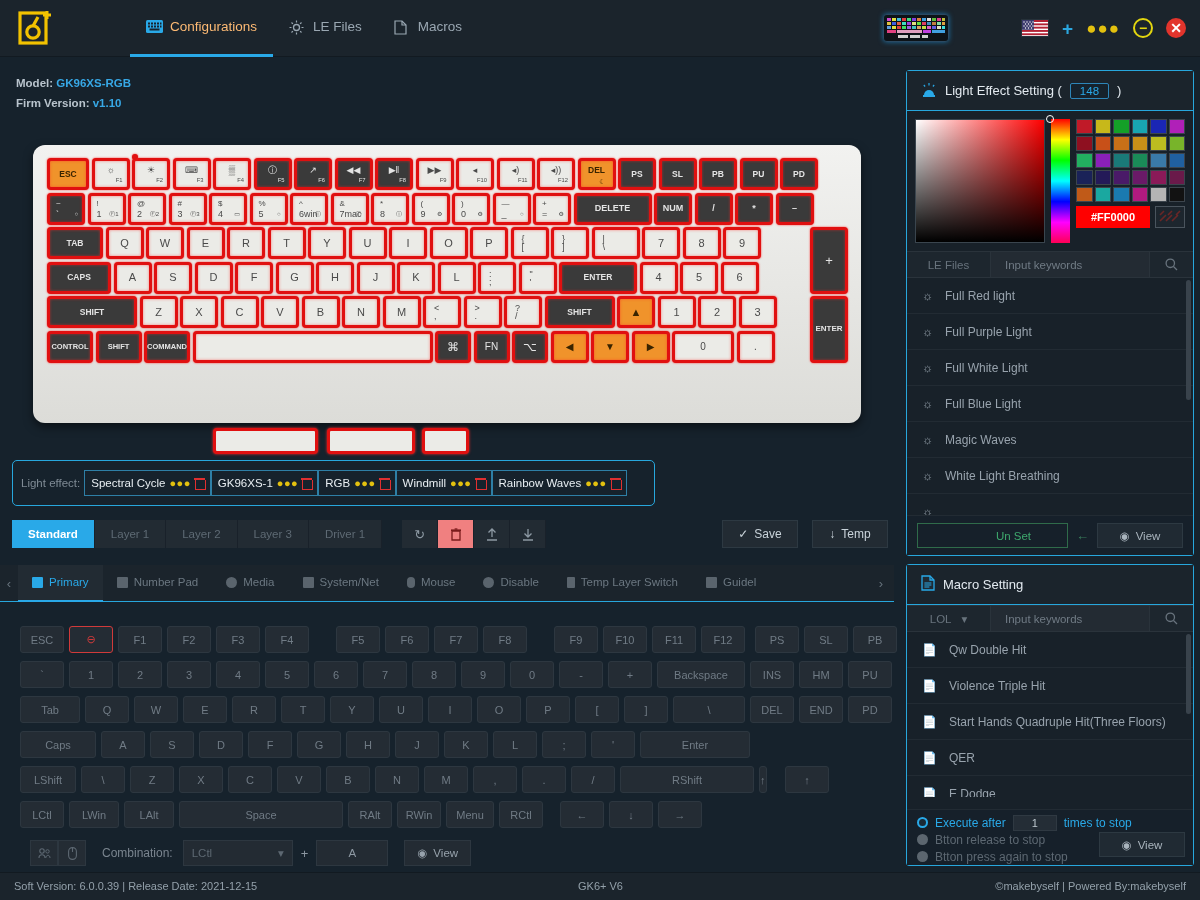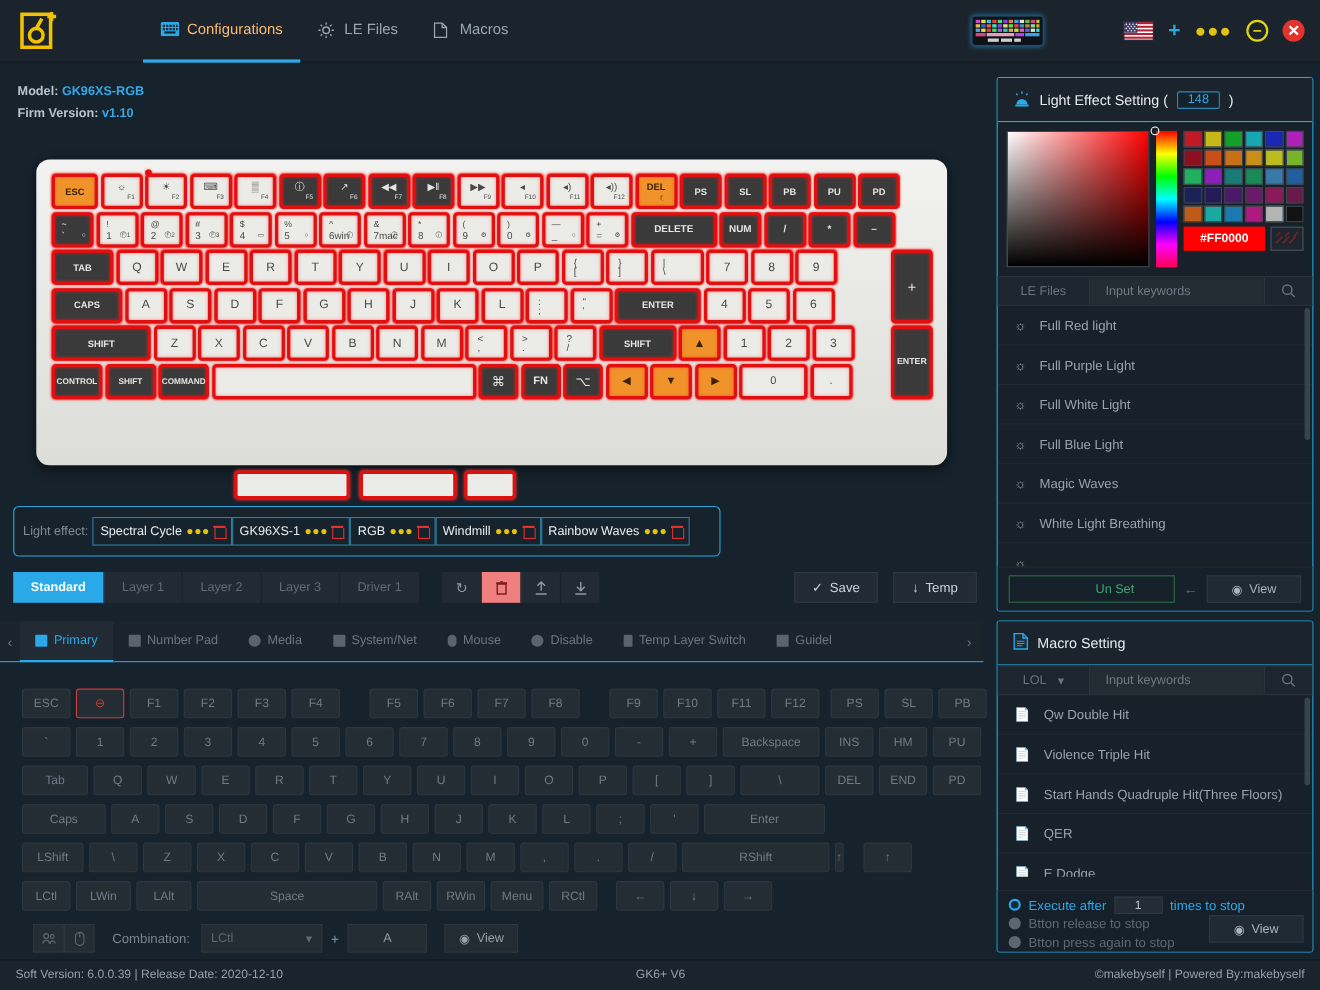--- a/index.html
+++ b/index.html
@@ -734,21 +734,21 @@
         <span style="font-size:7.5px;font-weight:bold">SHIFT</span>
       </div>
       <div class="k dark" style="left: 101px; top: 176.5px; width: 46px; height: 32px;">
         <span style="font-size:7.5px;font-weight:bold">COMMAND</span>
       </div>
       <div class="k" style="left: 149.5px; top: 176.5px; width: 240px; height: 32px;"></div>
       <div class="k dark" style="left: 392px; top: 176.5px; width: 36px; height: 32px;">
         <span style="font-size:12px;font-weight:normal">⌘</span>
       </div>
       <div class="k dark" style="left: 430.5px; top: 176.5px; width: 36px; height: 32px;">
-        <span style="font-size:10px;font-weight:bold">FN</span>
+        <span style="font-size:10px;font-weight:normal">FN</span>
       </div>
       <div class="k dark" style="left: 469px; top: 176.5px; width: 36px; height: 32px;">
         <span style="font-size:12px;font-weight:normal">⌥</span>
       </div>
       <div class="k orange" style="left: 507.5px; top: 176.5px; width: 38px; height: 32px;">
         <span style="font-size:10px;font-weight:normal">◀</span>
       </div>
       <div class="k orange" style="left: 548px; top: 176.5px; width: 38px; height: 32px;">
         <span style="font-size:10px;font-weight:normal">▼</span>
       </div>
@@ -1186,16 +1186,16 @@
       <span>Btton press again to stop</span>
     </div>
     <div class="viewbtn" id="macroview">
       <span>◉</span>
       <span>View</span>
     </div>
   </div>
 </div>
 
 <div id="footer">
-  <span class="l">Soft Version: 6.0.0.39 |  Release Date: 2020-12-10</span>
+  <span class="l">Soft Version: 6.0.0.39 |  Release Date: 2021-12-15</span>
   <span class="c">GK6+ V6</span>
   <span class="r">©makebyself |  Powered By:makebyself</span>
 </div>
 
 </body></html>

